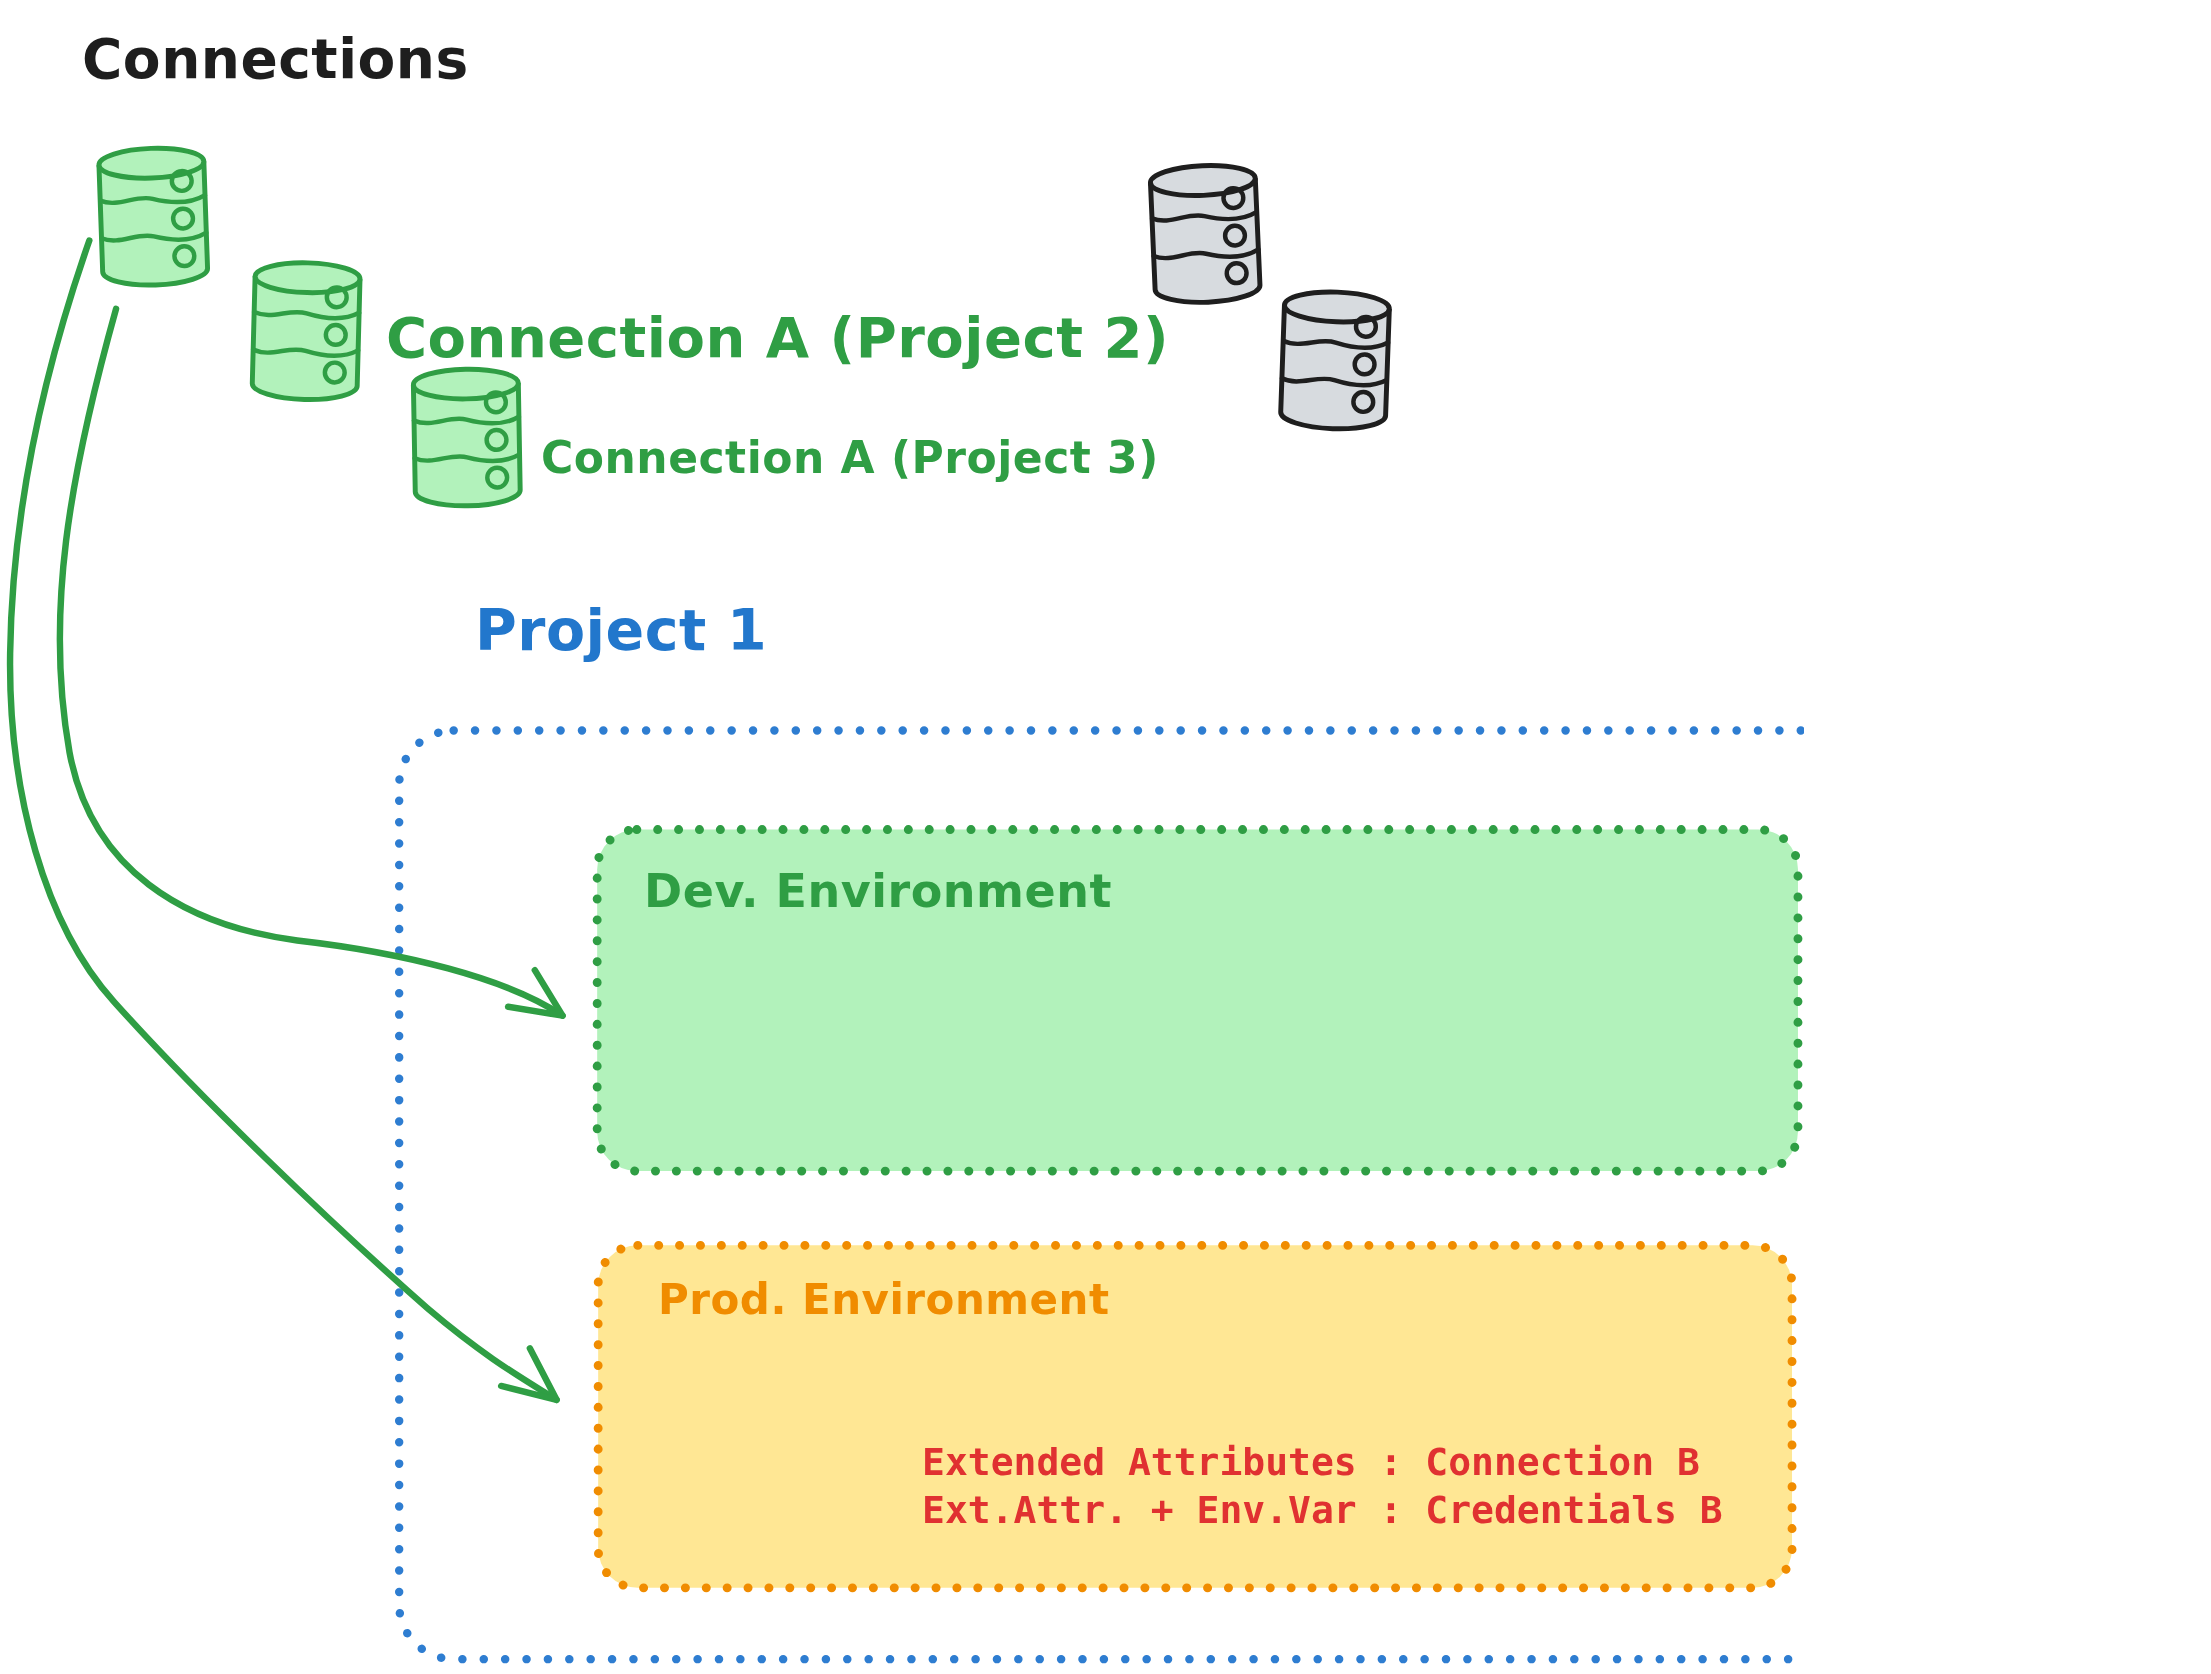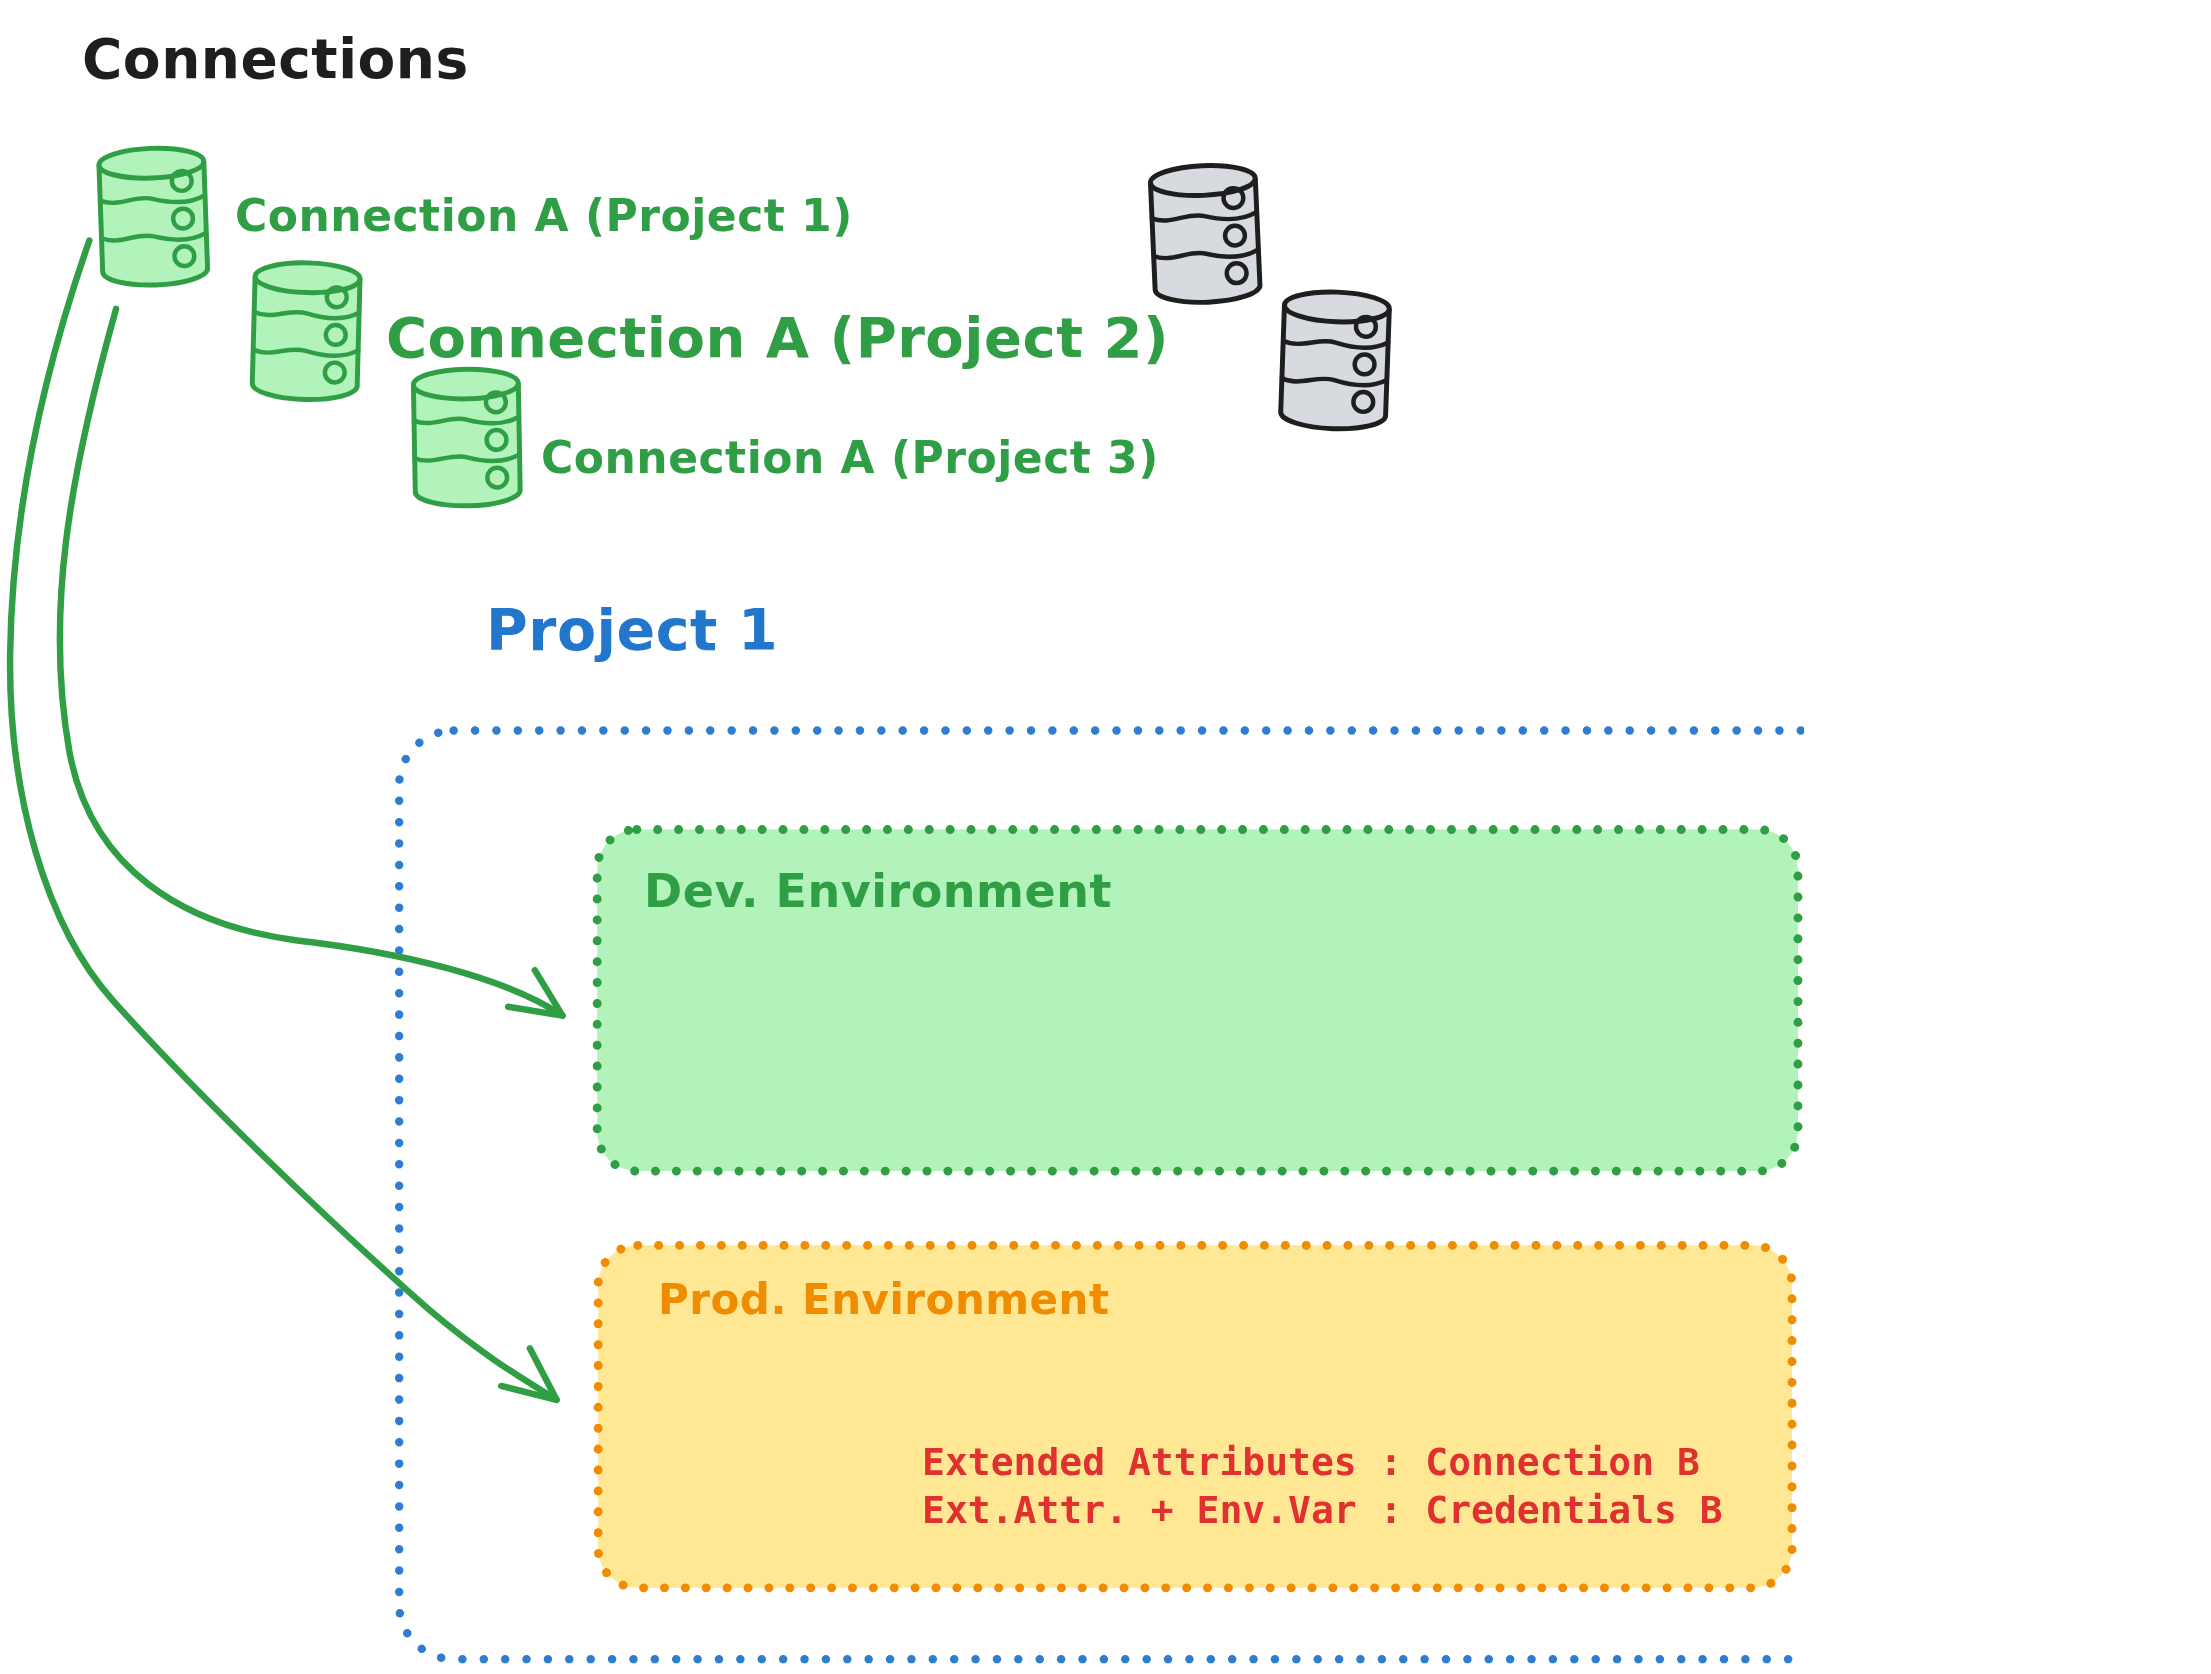--- a/index.html
+++ b/index.html
@@ -19,21 +19,21 @@
   .green{color:#2f9e44;}
   .blue{color:#2277cc;}
   .orange{color:#f08c00;}
   .red{color:#e03131;}
   .page-title{left:82px;top:30px;font-size:55px;}
   .lbl-a1{left:235px;top:192px;font-size:44px;}
   .lbl-a2{left:386px;top:308px;font-size:56px;}
   .lbl-a3{left:541px;top:402px;font-size:44px;margin-top:32px;}
   .lbl-y{left:1272px;top:202px;font-size:44px;}
   .lbl-z{left:1413px;top:326px;font-size:44px;}
-  .proj-title{left:486px;top:600px;font-size:57px;}
+  .proj-title{left:475px;top:600px;font-size:57px;}
   .dev-title{left:644px;top:867px;font-size:46px;}
   .dev-map{left:990px;top:1083px;font-size:38px;}
   .prod-title{left:658px;top:1277px;font-size:42px;}
   .prod-maps{left:922px;top:1438px;font-size:38px;line-height:48px;}
 </style>
 </head>
 <body>
 
 <div class="canvas">
 
@@ -78,21 +78,20 @@
     <use href="#cyl-green" transform="translate(92,146) rotate(-2)"></use>
     <use href="#cyl-green" transform="translate(251,258) rotate(1.5)"></use>
     <use href="#cyl-green" transform="translate(410,368) rotate(-1)"></use>
 
     <use href="#cyl-gray" transform="translate(1154,164) rotate(-2.5)"></use>
     <use href="#cyl-gray" transform="translate(1291,287) rotate(2)"></use>
   </svg>
 
   <div class="txt hand ink page-title">Connections</div>
 
-  <div class="txt hand green lbl-a1">Connection A (Project 1)</div>
   <div class="txt hand green lbl-a2">Connection A (Project 2)</div>
   <div class="txt hand green lbl-a3">Connection A (Project 3)</div>
 
 
   <div class="txt hand blue proj-title">Project 1</div>
 
   <div class="txt hand green dev-title">Dev. Environment</div>
 
   <div class="txt hand orange prod-title">Prod. Environment</div>
   <div class="txt code red prod-maps">

